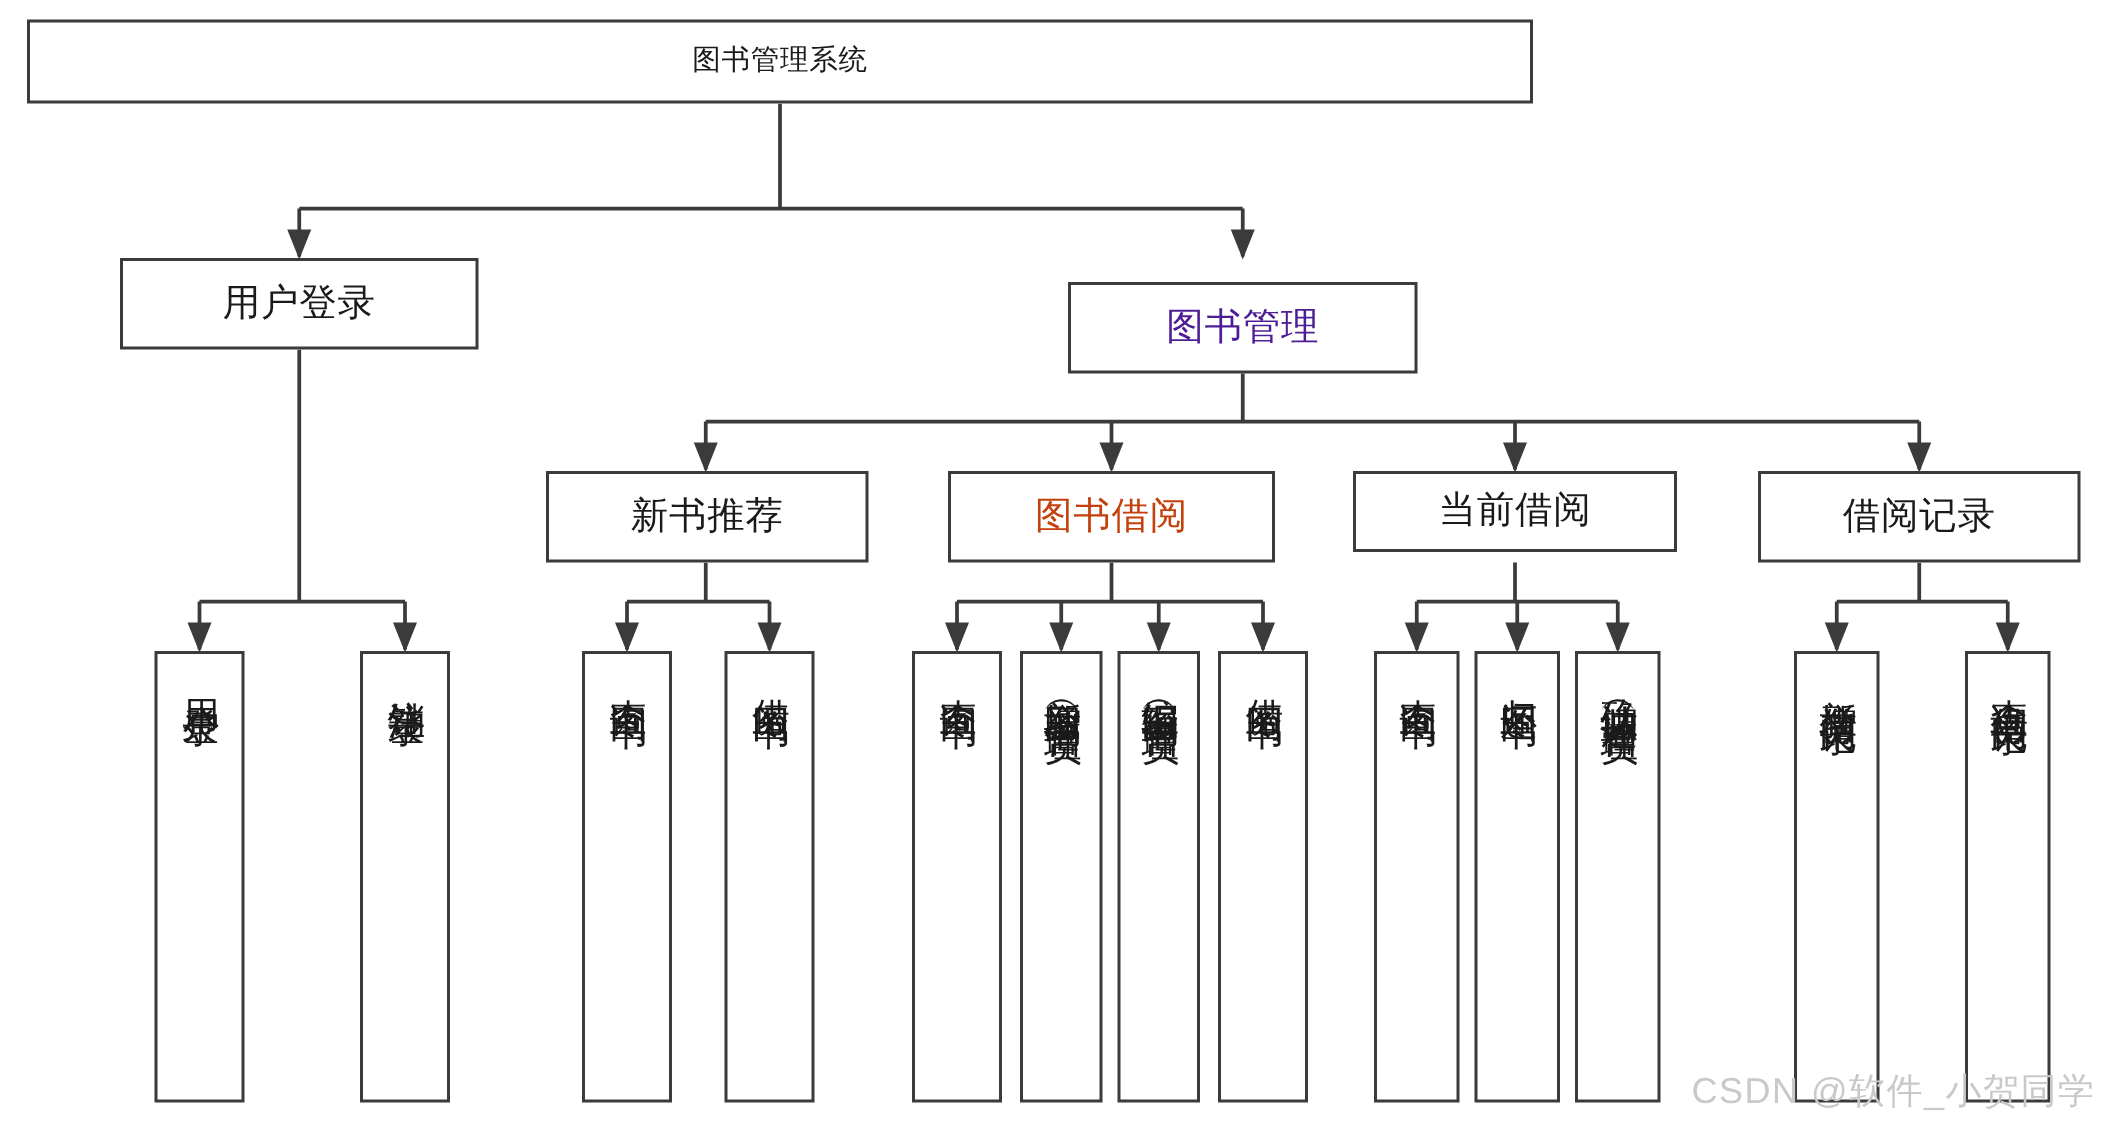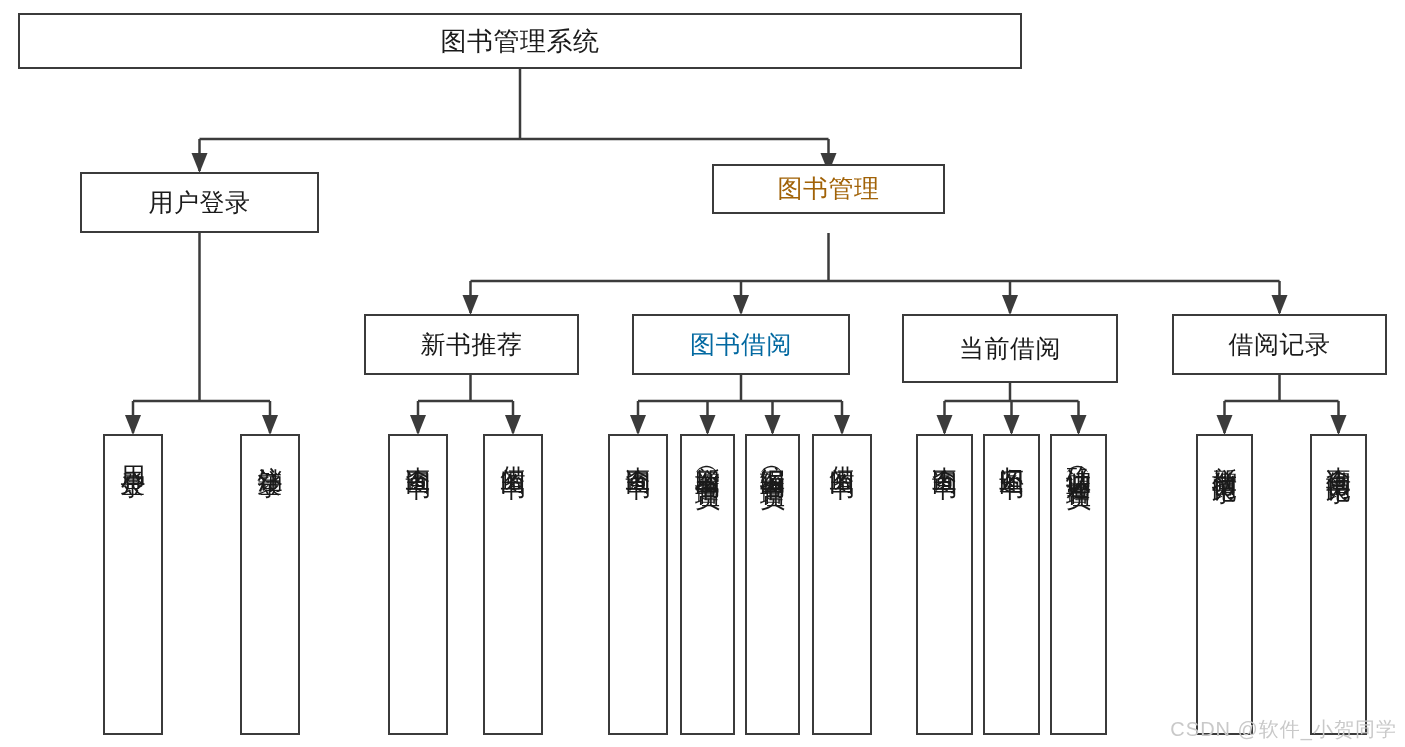--- a/index.html
+++ b/index.html
@@ -41,41 +41,41 @@
     text-align: center;
     line-height: 1.18;
     letter-spacing: 0.5px;
     white-space: nowrap;
   }
   
   .node.horiz .label {
     font-size: 25px;
   }
   .node.root .label {
-    font-size: 26px;
+    font-size: 19px;
   }
   
   .node.vert {
     align-items: flex-start;
     justify-content: center;
     padding-top: 10px;
   }
   .node.vert .label {
     writing-mode: vertical-rl;
     text-orientation: upright;
     font-size: 25px;
     line-height: 1.0;
     letter-spacing: 3px;
     white-space: nowrap;
   }
   .watermark {
     position: absolute;
     right: 8px;
     bottom: 4px;
-    font-size: 20px;
+    font-size: 24px;
     color: #c9c9c9;
     white-space: nowrap;
     letter-spacing: 1px;
     font-family: "Liberation Sans", "DejaVu Sans", sans-serif;
   }
 </style>
 </head>
 <body>
 
 <div id="diagram-canvas">
@@ -133,30 +133,30 @@
       <line x1="1338.5" y1="401" x2="1338.5" y2="433" stroke="#3b3b3b" stroke-width="2.5"></line>
       <polygon points="1330.5,415 1346.5,415 1338.5,435" fill="#3b3b3b"></polygon>
     </svg>
   <div id="node-layer">
       <div class="node horiz root" style="left: 18px; top: 13px; width: 1004px; height: 56px; border-color: rgb(59, 59, 59); background: rgb(255, 255, 255); color: rgb(26, 26, 26);">
         <span class="label">图书管理系统</span>
       </div>
       <div class="node horiz" style="left: 80px; top: 172px; width: 239px; height: 61px; border-color: rgb(59, 59, 59); background: rgb(255, 255, 255); color: rgb(26, 26, 26);">
         <span class="label">用户登录</span>
       </div>
-      <div class="node horiz" style="left: 712px; top: 164px; width: 233px; height: 50px; border-color: rgb(59, 59, 59); background: rgb(255, 255, 255); color: #a16207;">
+      <div class="node horiz" style="left: 712px; top: 188px; width: 233px; height: 61px; border-color: rgb(59, 59, 59); background: rgb(255, 255, 255); color: #4c1d95;">
         <span class="label">图书管理</span>
       </div>
       <div class="node horiz" style="left: 364px; top: 314px; width: 215px; height: 61px; border-color: rgb(59, 59, 59); background: rgb(255, 255, 255); color: rgb(26, 26, 26);">
         <span class="label">新书推荐</span>
       </div>
-      <div class="node horiz" style="left: 632px; top: 314px; width: 218px; height: 61px; border-color: rgb(59, 59, 59); background: rgb(255, 255, 255); color: #0369a1;">
+      <div class="node horiz" style="left: 632px; top: 314px; width: 218px; height: 61px; border-color: rgb(59, 59, 59); background: rgb(255, 255, 255); color: #c2410c;">
         <span class="label">图书借阅</span>
       </div>
-      <div class="node horiz" style="left: 902px; top: 314px; width: 216px; height: 69px; border-color: rgb(59, 59, 59); background: rgb(255, 255, 255); color: rgb(26, 26, 26);">
+      <div class="node horiz" style="left: 902px; top: 314px; width: 216px; height: 54px; border-color: rgb(59, 59, 59); background: rgb(255, 255, 255); color: rgb(26, 26, 26);">
         <span class="label">当前借阅</span>
       </div>
       <div class="node horiz" style="left: 1172px; top: 314px; width: 215px; height: 61px; border-color: rgb(59, 59, 59); background: rgb(255, 255, 255); color: rgb(26, 26, 26); font-family: Liberation Serif, serif;">
         <span class="label">借阅记录</span>
       </div>
       <div class="node vert" style="left: 103px; top: 434px; width: 60px; height: 301px; border-color: rgb(59, 59, 59); background: rgb(255, 255, 255); color: rgb(26, 26, 26);">
         <span class="label">用户登录</span>
       </div>
       <div class="node vert" style="left: 240px; top: 434px; width: 60px; height: 301px; border-color: rgb(59, 59, 59); background: rgb(255, 255, 255); color: rgb(26, 26, 26);">
         <span class="label">注销登录</span>

